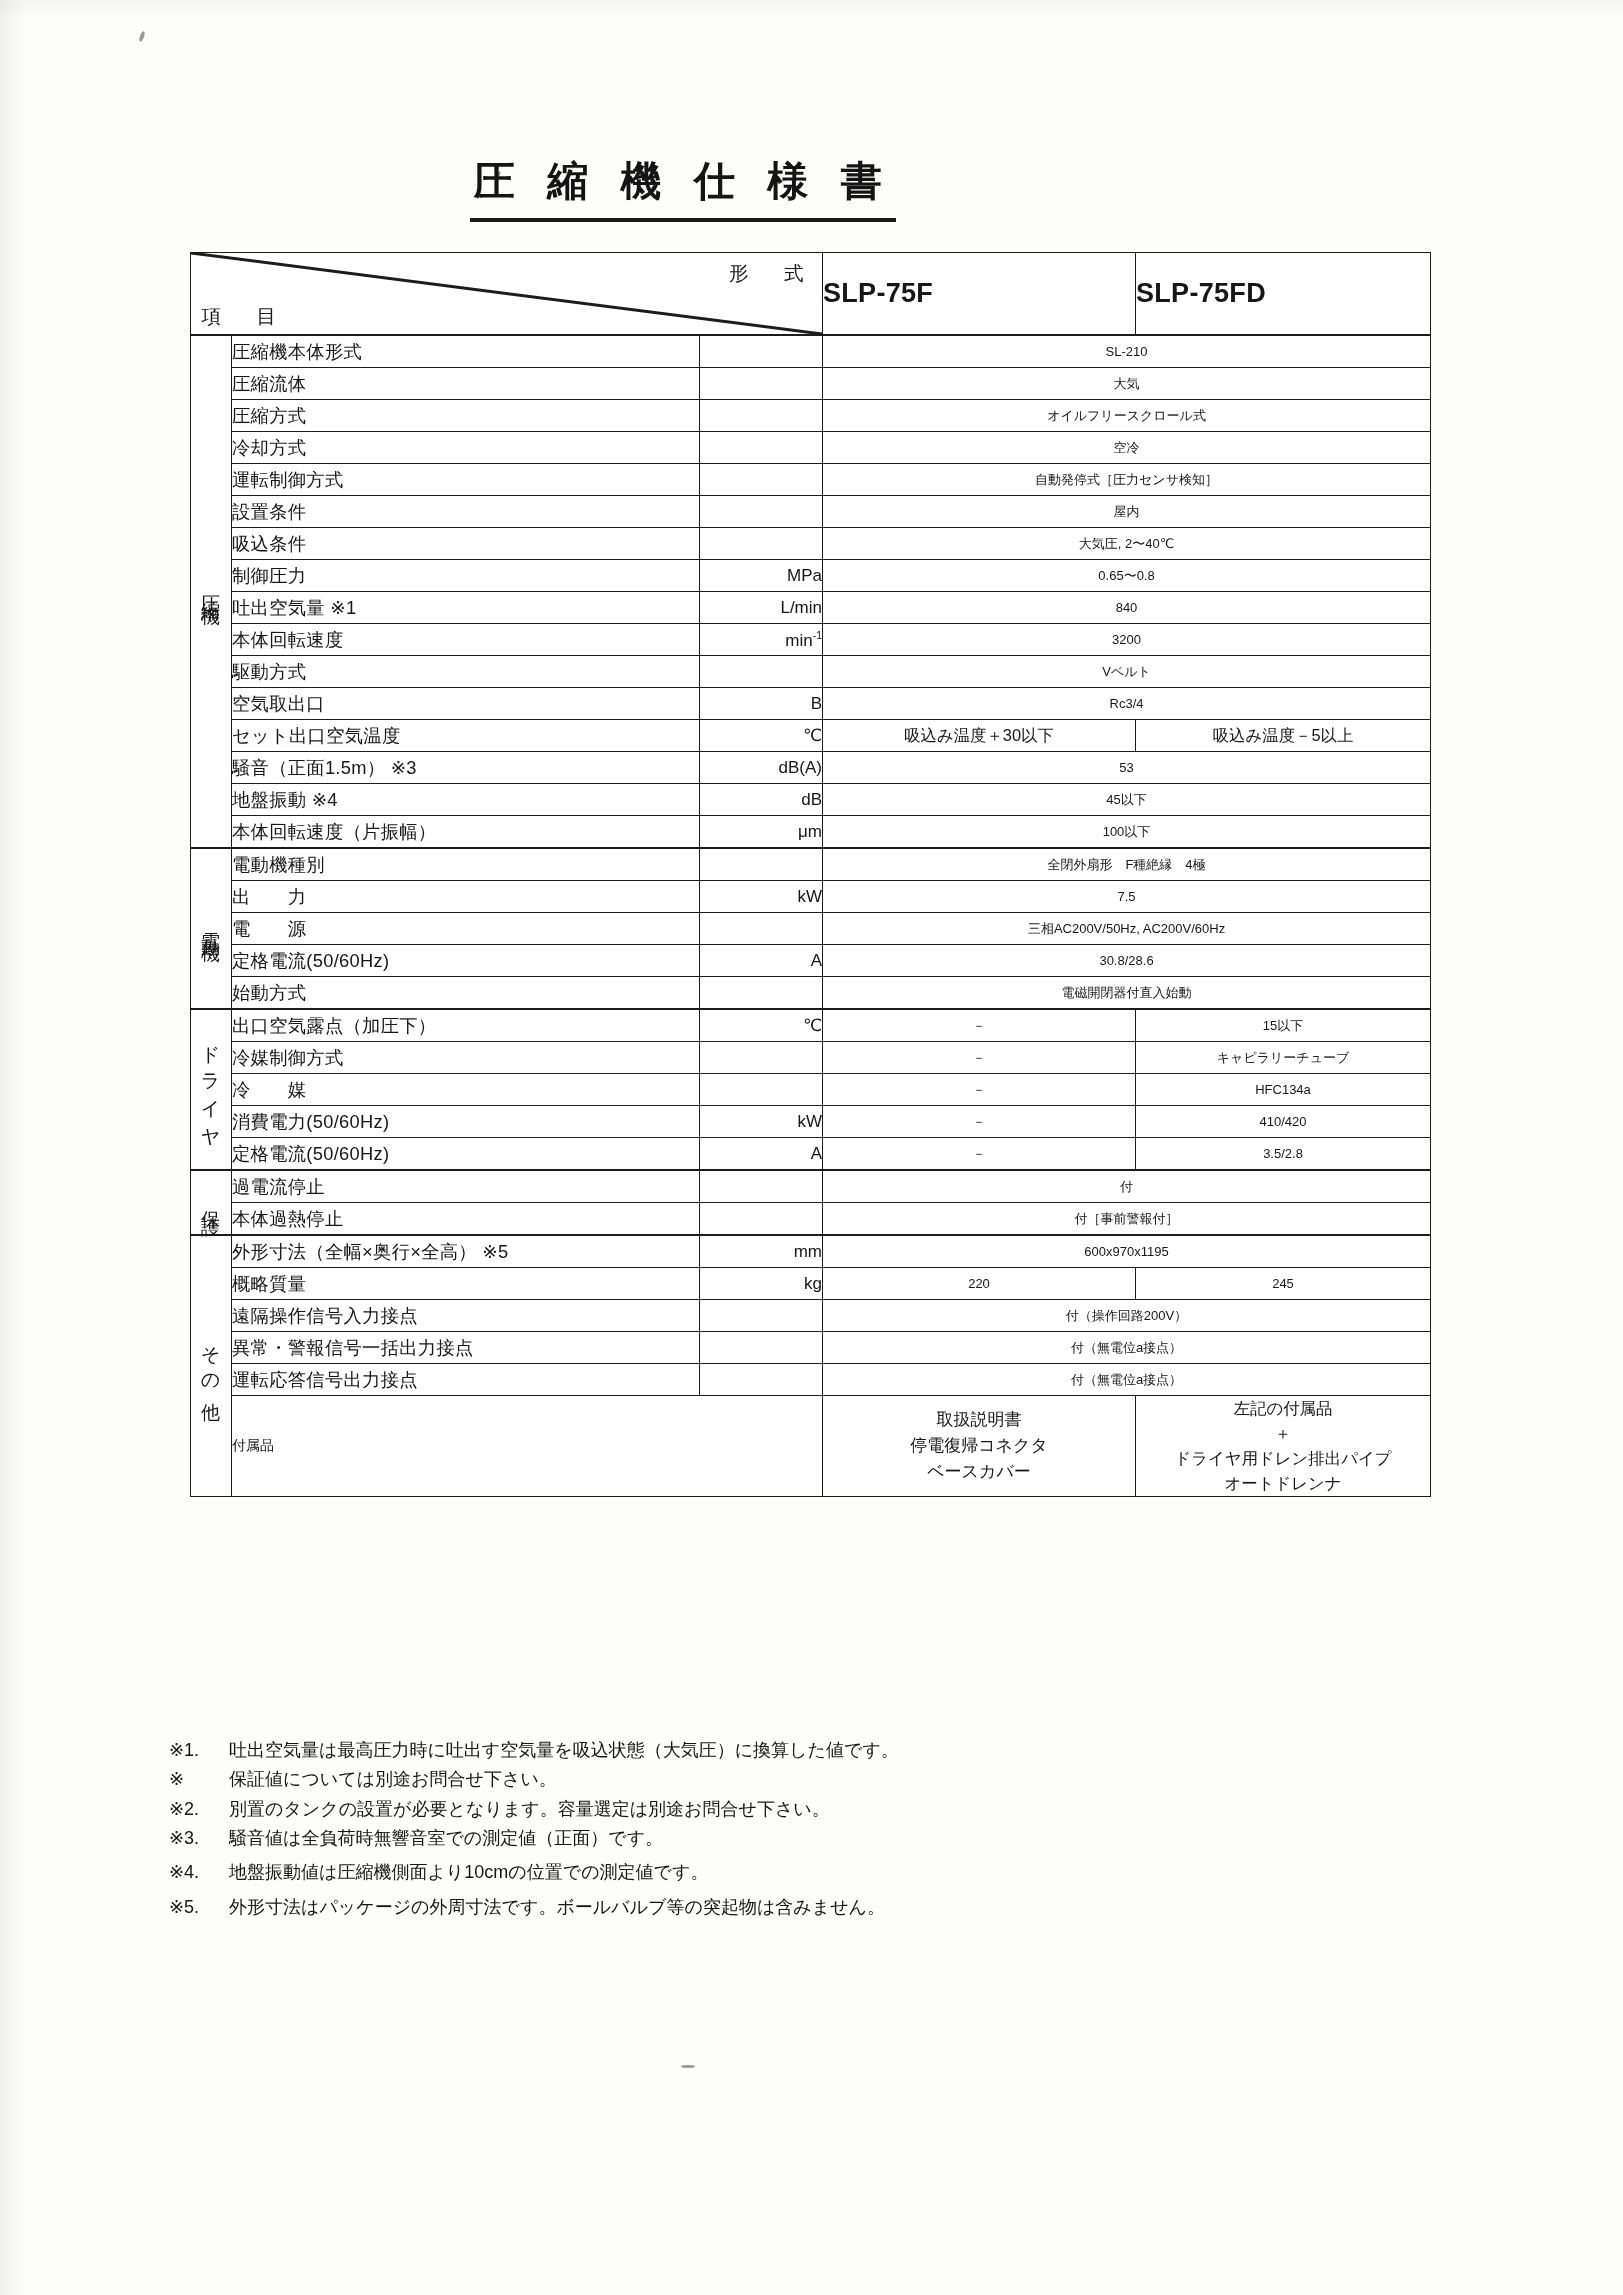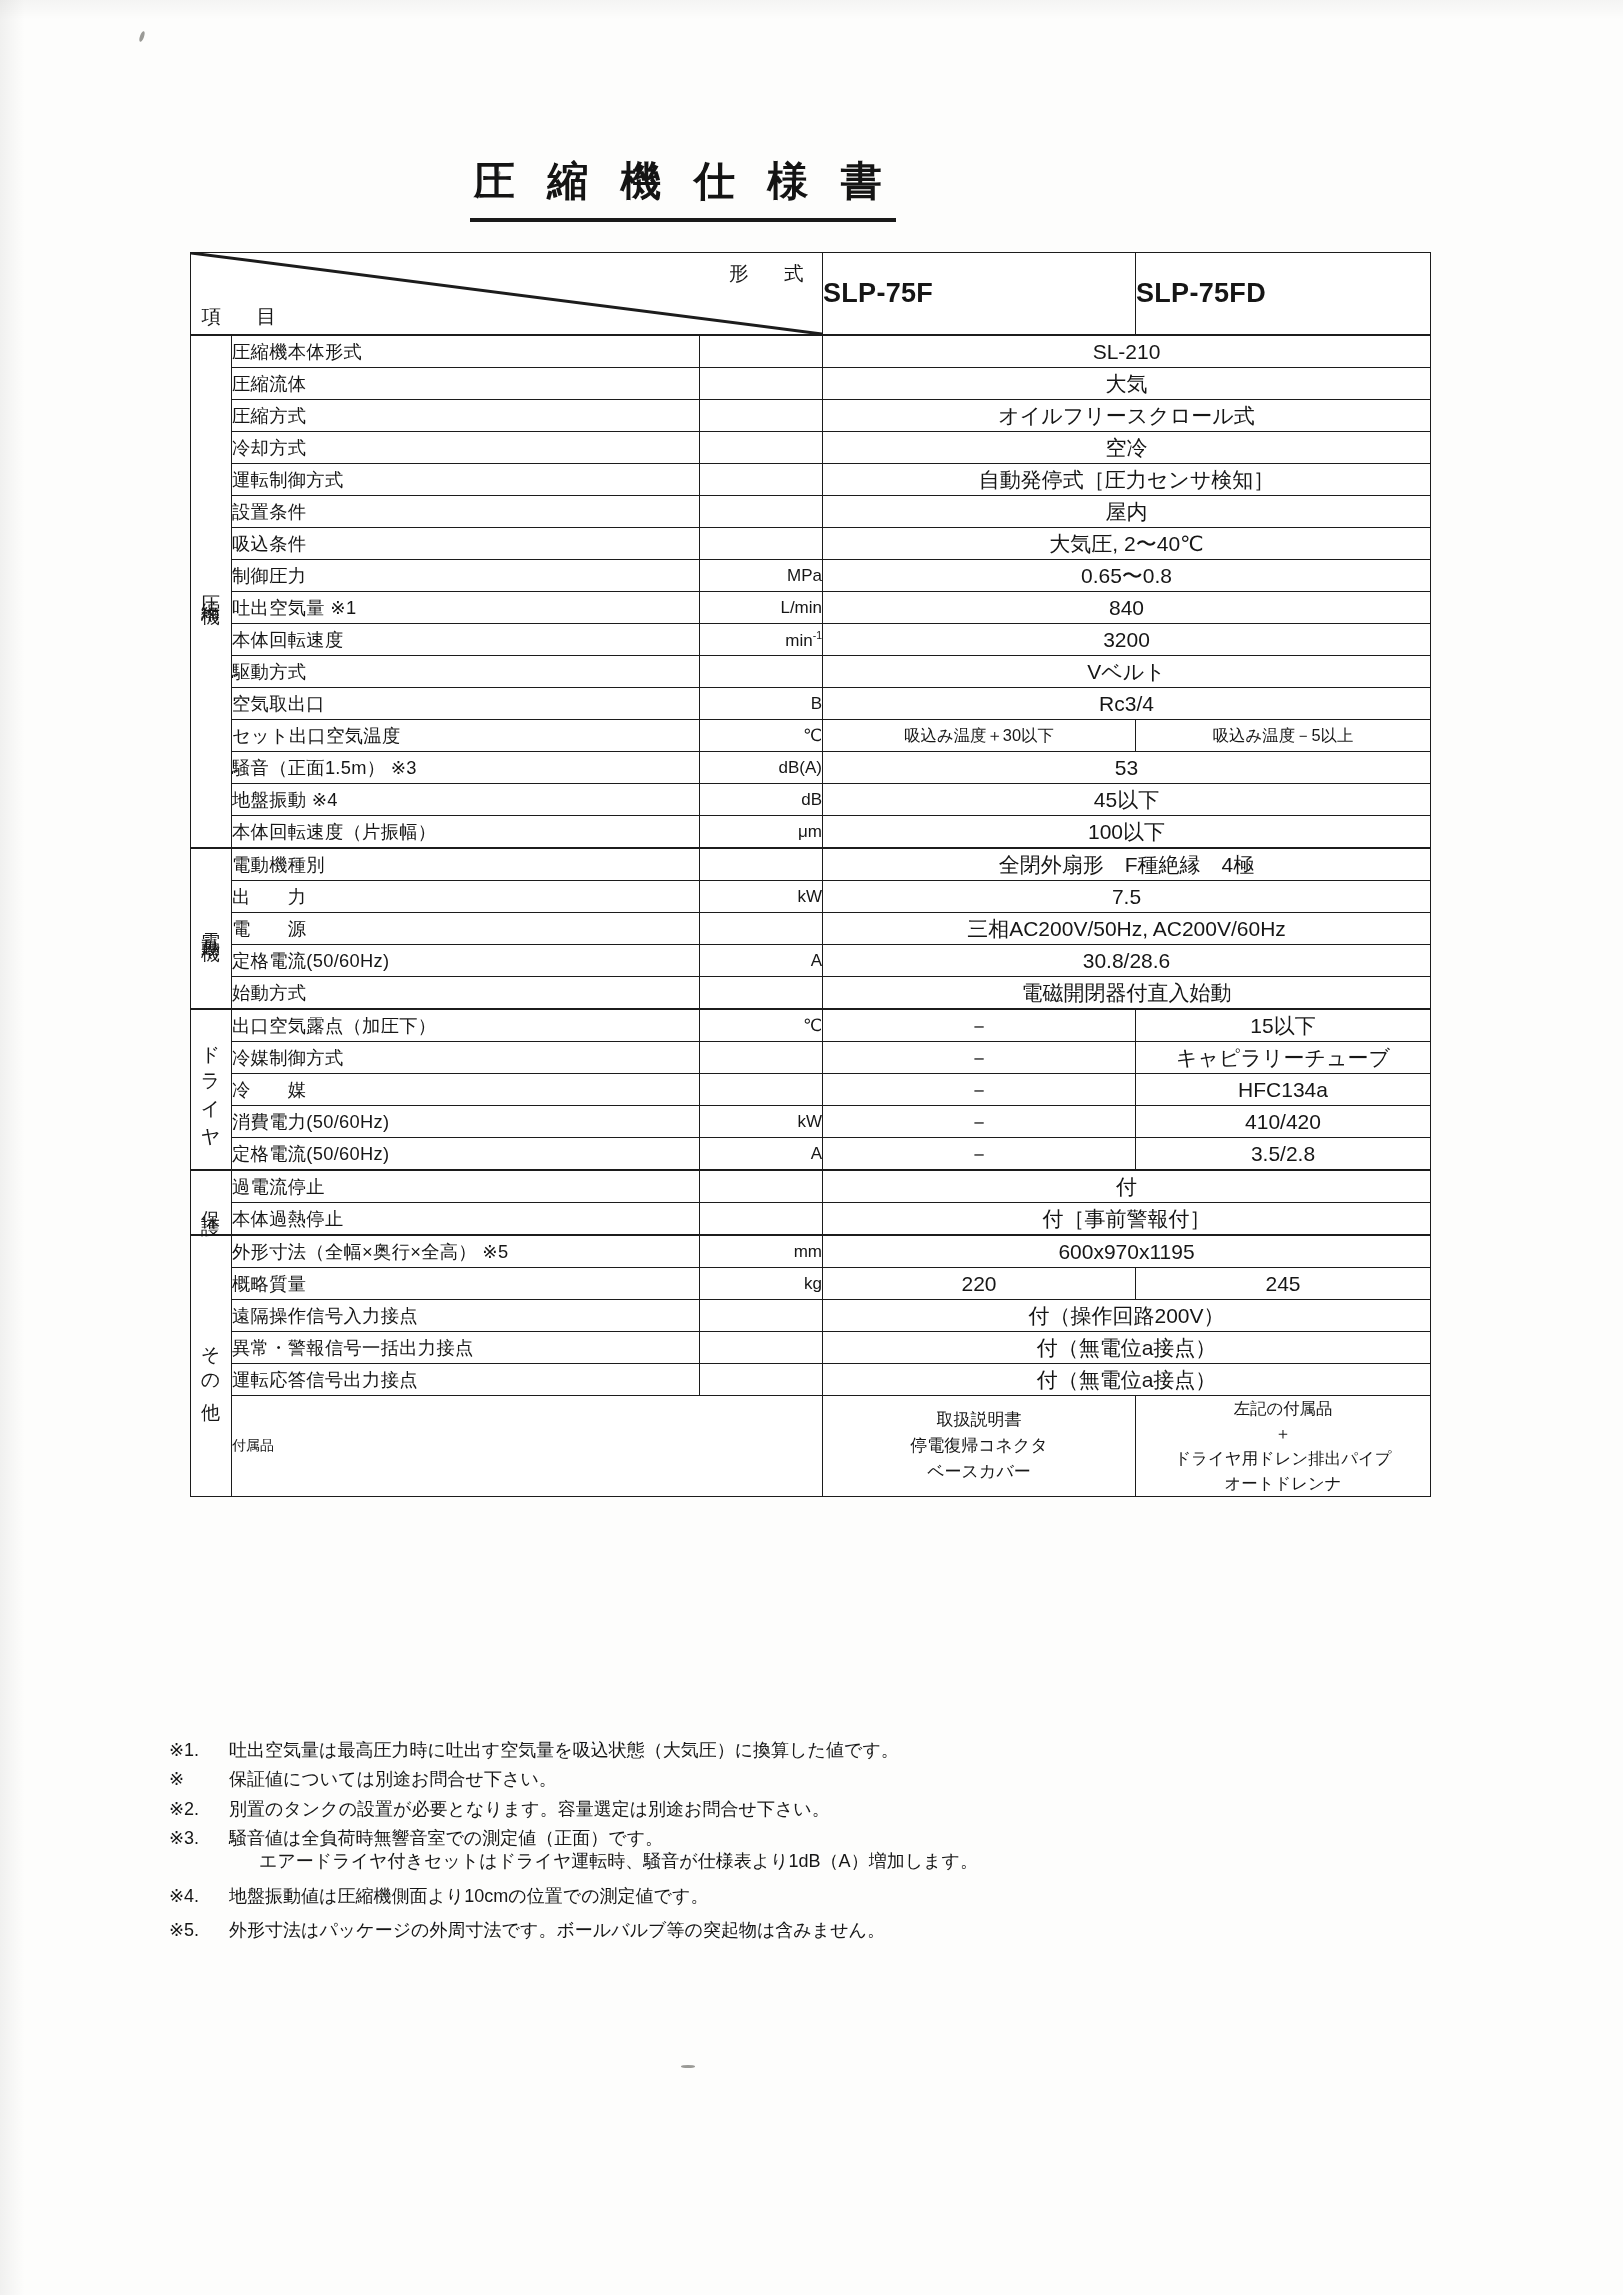--- a/index.html
+++ b/index.html
@@ -102,21 +102,21 @@
     height: 31px;
     white-space: nowrap;
   }
   .unit-cell {
     text-align: right;
     font-size: 17px;
     white-space: nowrap;
   }
   .val-cell {
     text-align: center;
-    font-size: 21px;
+    font-size: 13px;
     white-space: nowrap;
   }
   .val-cell.small { font-size: 16.4px; }
 
   
   .hdr-diag {
     position: relative;
     height: 81px;
     overflow: hidden;
   }
@@ -428,21 +428,21 @@
     <div class="note">
       <div class="note-mark">※</div>
       <div class="note-body"><span class="">保証値については別途お問合せ下さい。</span></div>
     </div>
     <div class="note">
       <div class="note-mark">※2.</div>
       <div class="note-body"><span class="">別置のタンクの設置が必要となります。容量選定は別途お問合せ下さい。</span></div>
     </div>
     <div class="note gap">
       <div class="note-mark">※3.</div>
-      <div class="note-body"><span class="">騒音値は全負荷時無響音室での測定値（正面）です。</span><span class="cont">エアードライヤ付きセットはドライヤ運転時、騒音が仕様表より1dB（A）増加します。</span></div>
+      <div class="note-body"><span class="">騒音値は全負荷時無響音室での測定値（正面）です。</span></div>
     </div>
     <div class="note gap">
       <div class="note-mark">※4.</div>
       <div class="note-body"><span class="">地盤振動値は圧縮機側面より10cmの位置での測定値です。</span></div>
     </div>
     <div class="note">
       <div class="note-mark">※5.</div>
       <div class="note-body"><span class="">外形寸法はパッケージの外周寸法です。ボールバルブ等の突起物は含みません。</span></div>
     </div>
   </div>

